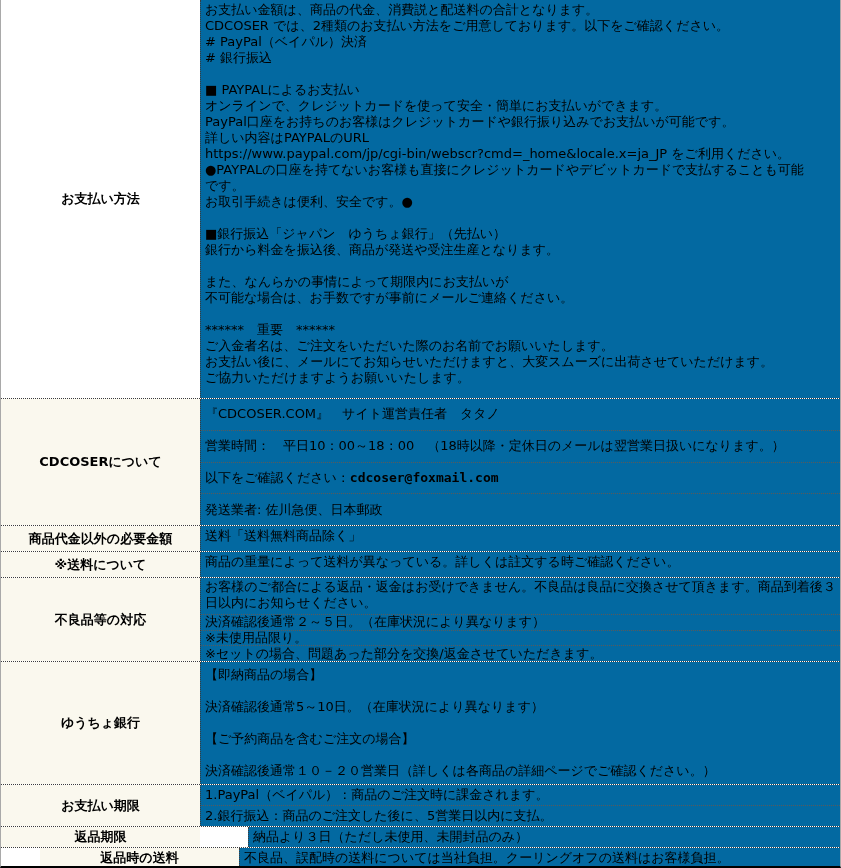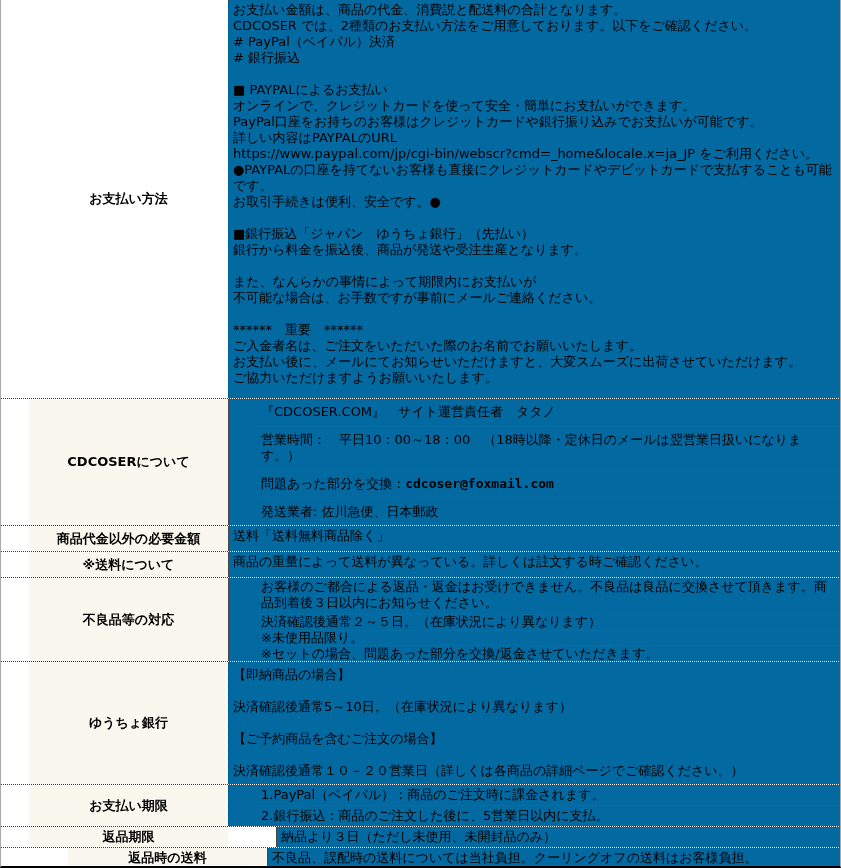--- a/index.html
+++ b/index.html
@@ -17,35 +17,34 @@
   .sec { display:flex; width:100%; }
   .sec + .sec { border-top:1px dotted #3c3c3c; }
 
   .lbl {
     width:199px; flex:0 0 199px;
     display:flex; align-items:center; justify-content:center;
     font-weight:bold; text-align:center;
     background:#faf8ee;
     line-height:16px;
     padding:0 4px;
-    margin-left:28px;
   }
   .lbl.bg-white { background:#ffffff; }
 
   .cnt {
     flex:1 1 auto;
     border-left:1px dotted #3c3c3c;
     background:#0369a1;
     line-height:16px;
     overflow:hidden;
   }
   .cnt.pad { padding:2px 4px 0 4px; }
   .pre { white-space:pre-line; line-height:16px; }
 
-  .rows { display:flex; flex-direction:column; height:100%;margin-left:28px; }
+  .rows { display:flex; flex-direction:column; height:100%; }
   .subrow {
     flex:1 1 auto;
     display:flex; align-items:center;
     padding:1px 4px;
     overflow:hidden;
   }
   .subrow + .subrow { border-top:1px dotted #5a5a5a; }
   .subrow .wrap { white-space:pre-wrap; }
 
   
@@ -108,21 +107,21 @@
     </div>
     <div class="cnt">
       <div class="rows">
         <div class="subrow">
           <span class="wrap">『CDCOSER.COM』　サイト運営責任者　タタノ</span>
         </div>
         <div class="subrow">
           <span class="wrap">営業時間：　平日10：00～18：00　（18時以降・定休日のメールは翌営業日扱いになります。）</span>
         </div>
         <div class="subrow">
-          <span class="wrap">問題あった部分を交換：</span>
+          <span class="wrap">以下をご確認ください：</span>
             <span class="email">cdcoser@foxmail.com</span>
         </div>
         <div class="subrow">
           <span class="wrap">発送業者: 佐川急便、日本郵政</span>
         </div>
       </div>
     </div>
   </div>
 
   <div class="sec s3">

